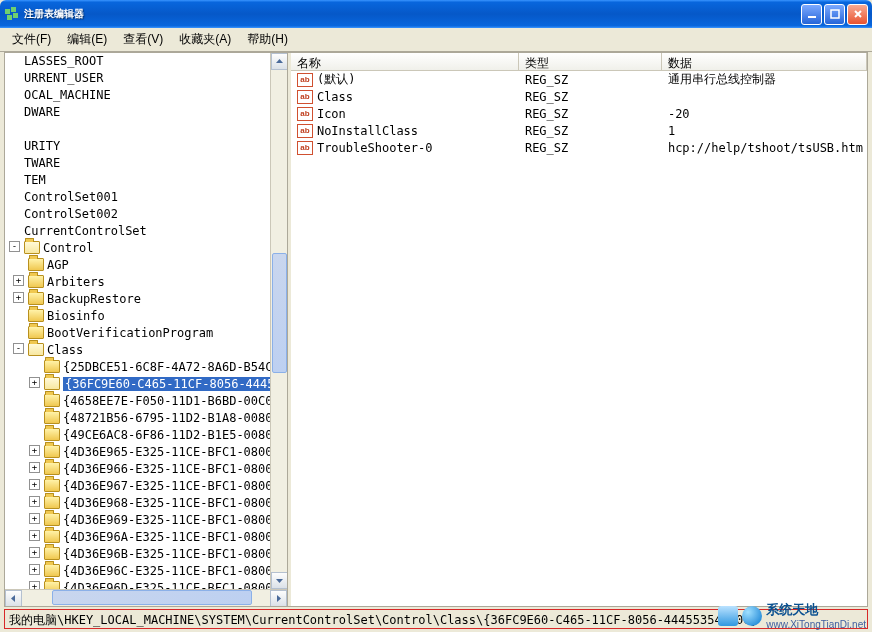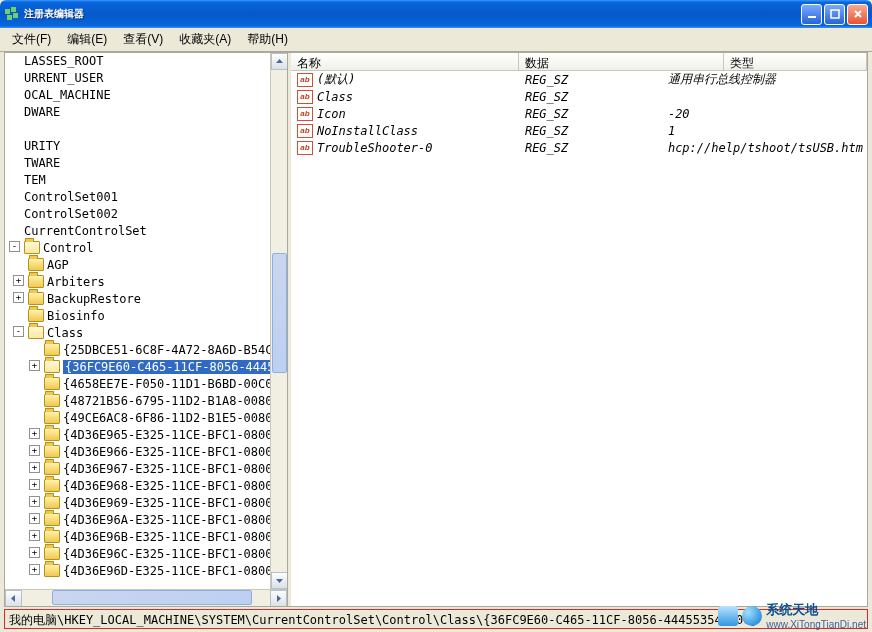--- a/index.html
+++ b/index.html
@@ -46,21 +46,21 @@
 .vscroll-corner { position:absolute; bottom:0; right:0; width:17px; height:17px; background:#ece9d8;}
 
 
 .list-panel { flex: 1; background: white; position: relative; font-family: "Fixedsys", "SimSun", monospace; }
 .list-header { display: flex; height: 18px; background: linear-gradient(to bottom, #ffffff, #f0f0ea); border-bottom: 1px solid #cbc7b8; }
 .list-header-col { padding: 2px 6px; border-right: 1px solid #cbc7b8; cursor: pointer; }
 .col-name { width: 228px; }
 .col-type { width: 143px; }
 .col-data { flex: 1; }
 .list-row { display: flex; height: 17px; align-items: center; padding-left: 2px; }
-.list-cell { padding: 0 4px; overflow: hidden; white-space: nowrap; font-style: italic; }
+.list-cell { padding: 0 4px; overflow: hidden; white-space: nowrap; }
 .cell-name { width: 228px; display: flex; align-items: center; }
 .cell-type { width: 143px; }
 .cell-data { flex: 1; }
 .value-icon { width: 16px; height: 14px; background: white; border: 1px solid #d05030; margin-right: 4px; flex-shrink: 0; display: inline-flex; align-items: center; justify-content: center; font-size: 8px; color: #c04020; font-weight: bold; font-family: sans-serif; }
 .value-icon::before { content: "ab"; }
 
 
 .statusbar { height: 20px; background: #ece9d8; border: 1px solid #d82828; margin: 2px 4px 0 4px; padding: 2px 4px; font-family: "Fixedsys","SimSun",monospace; font-size: 12px; overflow: hidden; white-space: nowrap; }
 
 
@@ -177,20 +177,25 @@
           <span class="expander">+</span>
           <span class="folder-icon"></span>
           <span class="tree-label">BackupRestore</span>
         </div>
         <div class="tree-item indent1">
           <span class="no-expander"></span>
           <span class="folder-icon"></span>
           <span class="tree-label">Biosinfo</span>
         </div>
         <div class="tree-item indent1">
+          <span class="no-expander"></span>
+          <span class="folder-icon"></span>
+          <span class="tree-label">BootVerificationProgram</span>
+        </div>
+        <div class="tree-item indent1">
           <span class="expander">-</span>
           <span class="folder-icon open"></span>
           <span class="tree-label">Class</span>
         </div>
         <div class="tree-item indent2">
           <span class="no-expander"></span>
           <span class="folder-icon"></span>
           <span class="tree-label">{25DBCE51-6C8F-4A72-8A6D-B54C2B4FC835}</span>
         </div>
         <div class="tree-item indent2 selected">
@@ -286,22 +291,22 @@
           <svg width="9" height="9" viewBox="0 0 9 9">
             <path d="M3 1 L7 4.5 L3 8" fill="#4a6a9a"></path>
           </svg>
         </div>
     </div>
   </div>
   <div class="splitter"></div>
   <div class="list-panel">
     <div class="list-header">
       <div class="list-header-col col-name">名称</div>
+      <div class="list-header-col col-type">类型</div>
       <div class="list-header-col col-data">数据</div>
-      <div class="list-header-col col-type">类型</div>
     </div>
     <div id="list-body">
         <div class="list-row">
           <div class="list-cell cell-name">
             <span class="value-icon"></span>
             <span>(默认)</span>
           </div>
           <div class="list-cell cell-type">REG_SZ</div>
           <div class="list-cell cell-data">通用串行总线控制器</div>
         </div>

